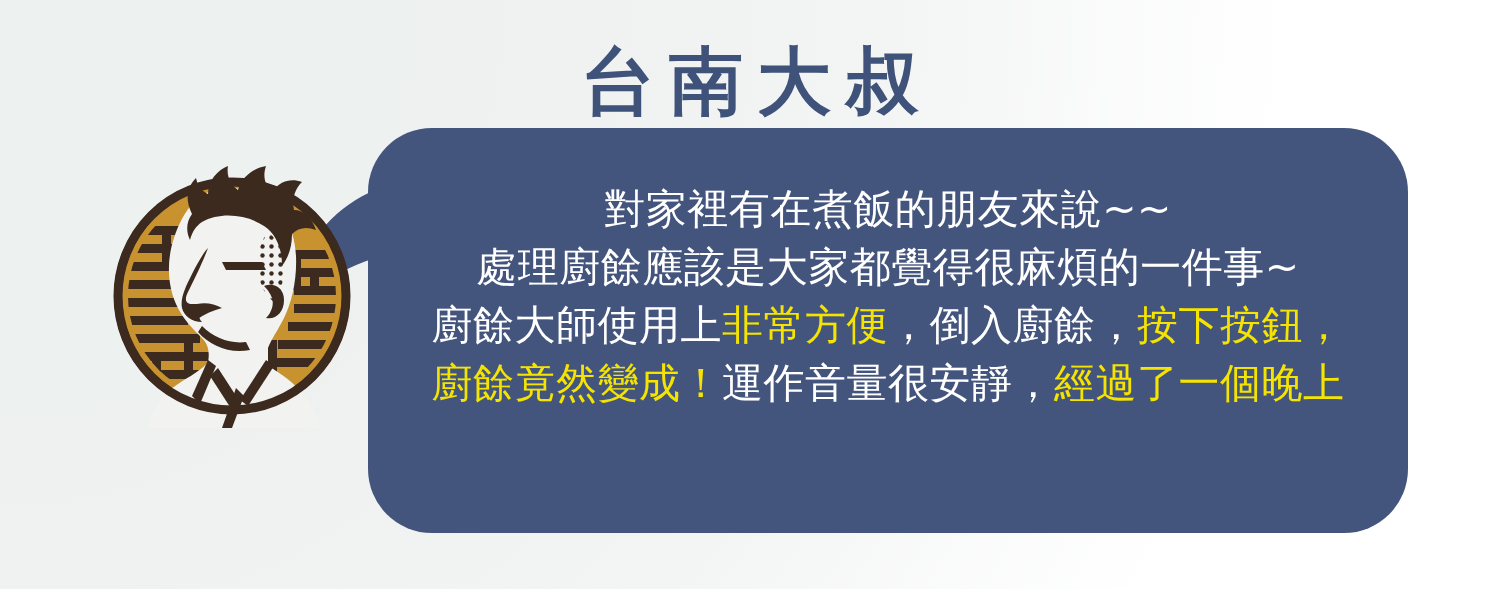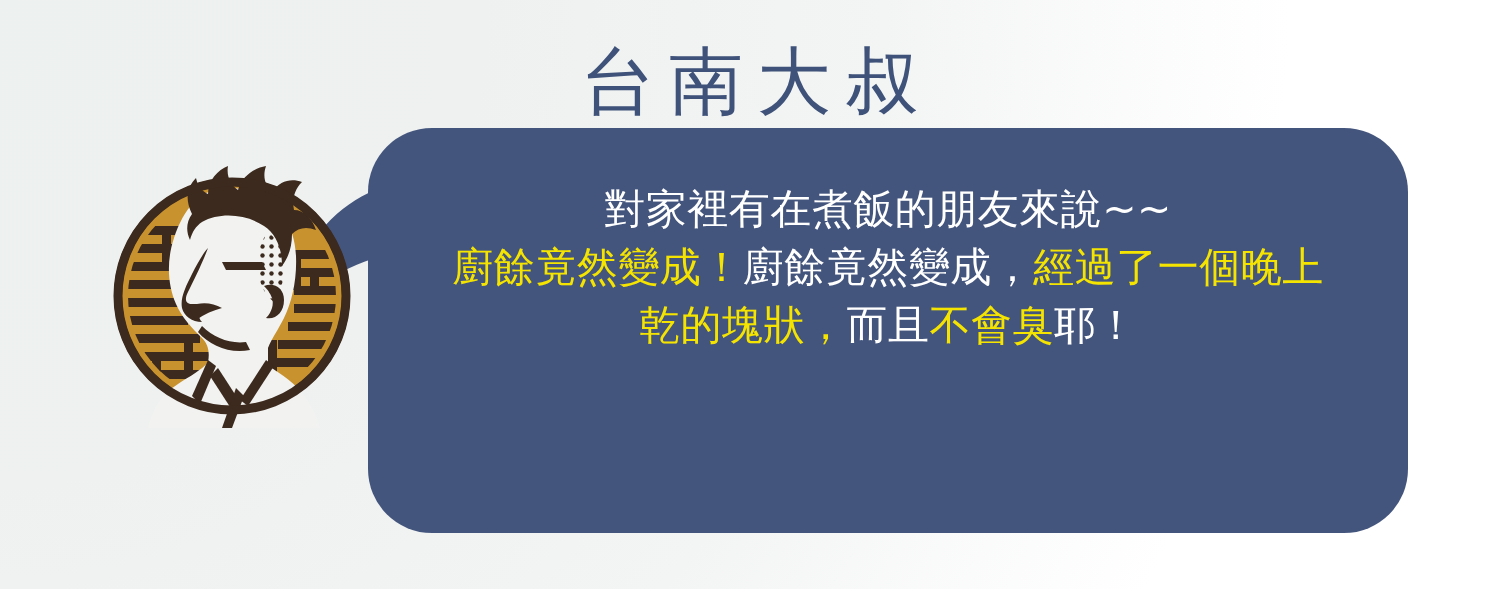--- a/index.html
+++ b/index.html
@@ -23,21 +23,21 @@
 
   
   #title {
     position: absolute;
     left: 0;
     top: 34px;
     width: 1500px;
     text-align: center;
     color: #3f527a;
     font-size: 74px;
-    font-weight: normal;
+    font-weight: bold;
     letter-spacing: 14px;
     text-indent: 14px;
     line-height: 94px;
     white-space: nowrap;
     z-index: 1;
     font-family: "DejaVu Sans", "Liberation Sans", sans-serif;
   }
 
   
   #avatar {
@@ -99,22 +99,23 @@
   <div id="bubble-tail">
     <svg viewBox="0 0 140 130" xmlns="http://www.w3.org/2000/svg" aria-hidden="true">
       <path d="M140 0 C 112 2, 72 16, 44 52 C 30 70, 16 92, 2 124 C 0 128, 3 131, 7 128 C 40 104, 80 78, 140 68 Z" fill="#44557d"></path>
     </svg>
   </div>
 
   <div id="bubble"></div>
 
   <div id="bubble-text">
       <span class="ln"><span class="wt">對家裡有在煮飯的朋友來說~~</span></span>
-      <span class="ln"><span class="hl">廚餘竟然變成！</span><span class="wt">廚餘竟然變成，</span><span class="hl">經過了一個晚上</span></span>
-      <span class="ln"><span class="hl">乾的塊狀，</span><span class="wt">而且</span><span class="hl">不會臭</span><span class="wt">耶！</span></span>
+      <span class="ln"><span class="wt">處理廚餘應該是大家都覺得很麻煩的一件事~</span></span>
+      <span class="ln"><span class="wt">廚餘大師使用上</span><span class="hl">非常方便</span><span class="wt">，倒入廚餘，</span><span class="hl">按下按鈕，</span></span>
+      <span class="ln"><span class="hl">廚餘竟然變成！</span><span class="wt">運作音量很安靜，</span><span class="hl">經過了一個晚上</span></span>
     </div>
 
   <div id="avatar">
     <svg viewBox="0 0 272 272" xmlns="http://www.w3.org/2000/svg" aria-hidden="true">
       <defs>
         <clipPath id="ringClip">
           <circle cx="136" cy="144" r="118"></circle>
         </clipPath>
         <clipPath id="innerClip">
           <circle cx="136" cy="144" r="104"></circle>

